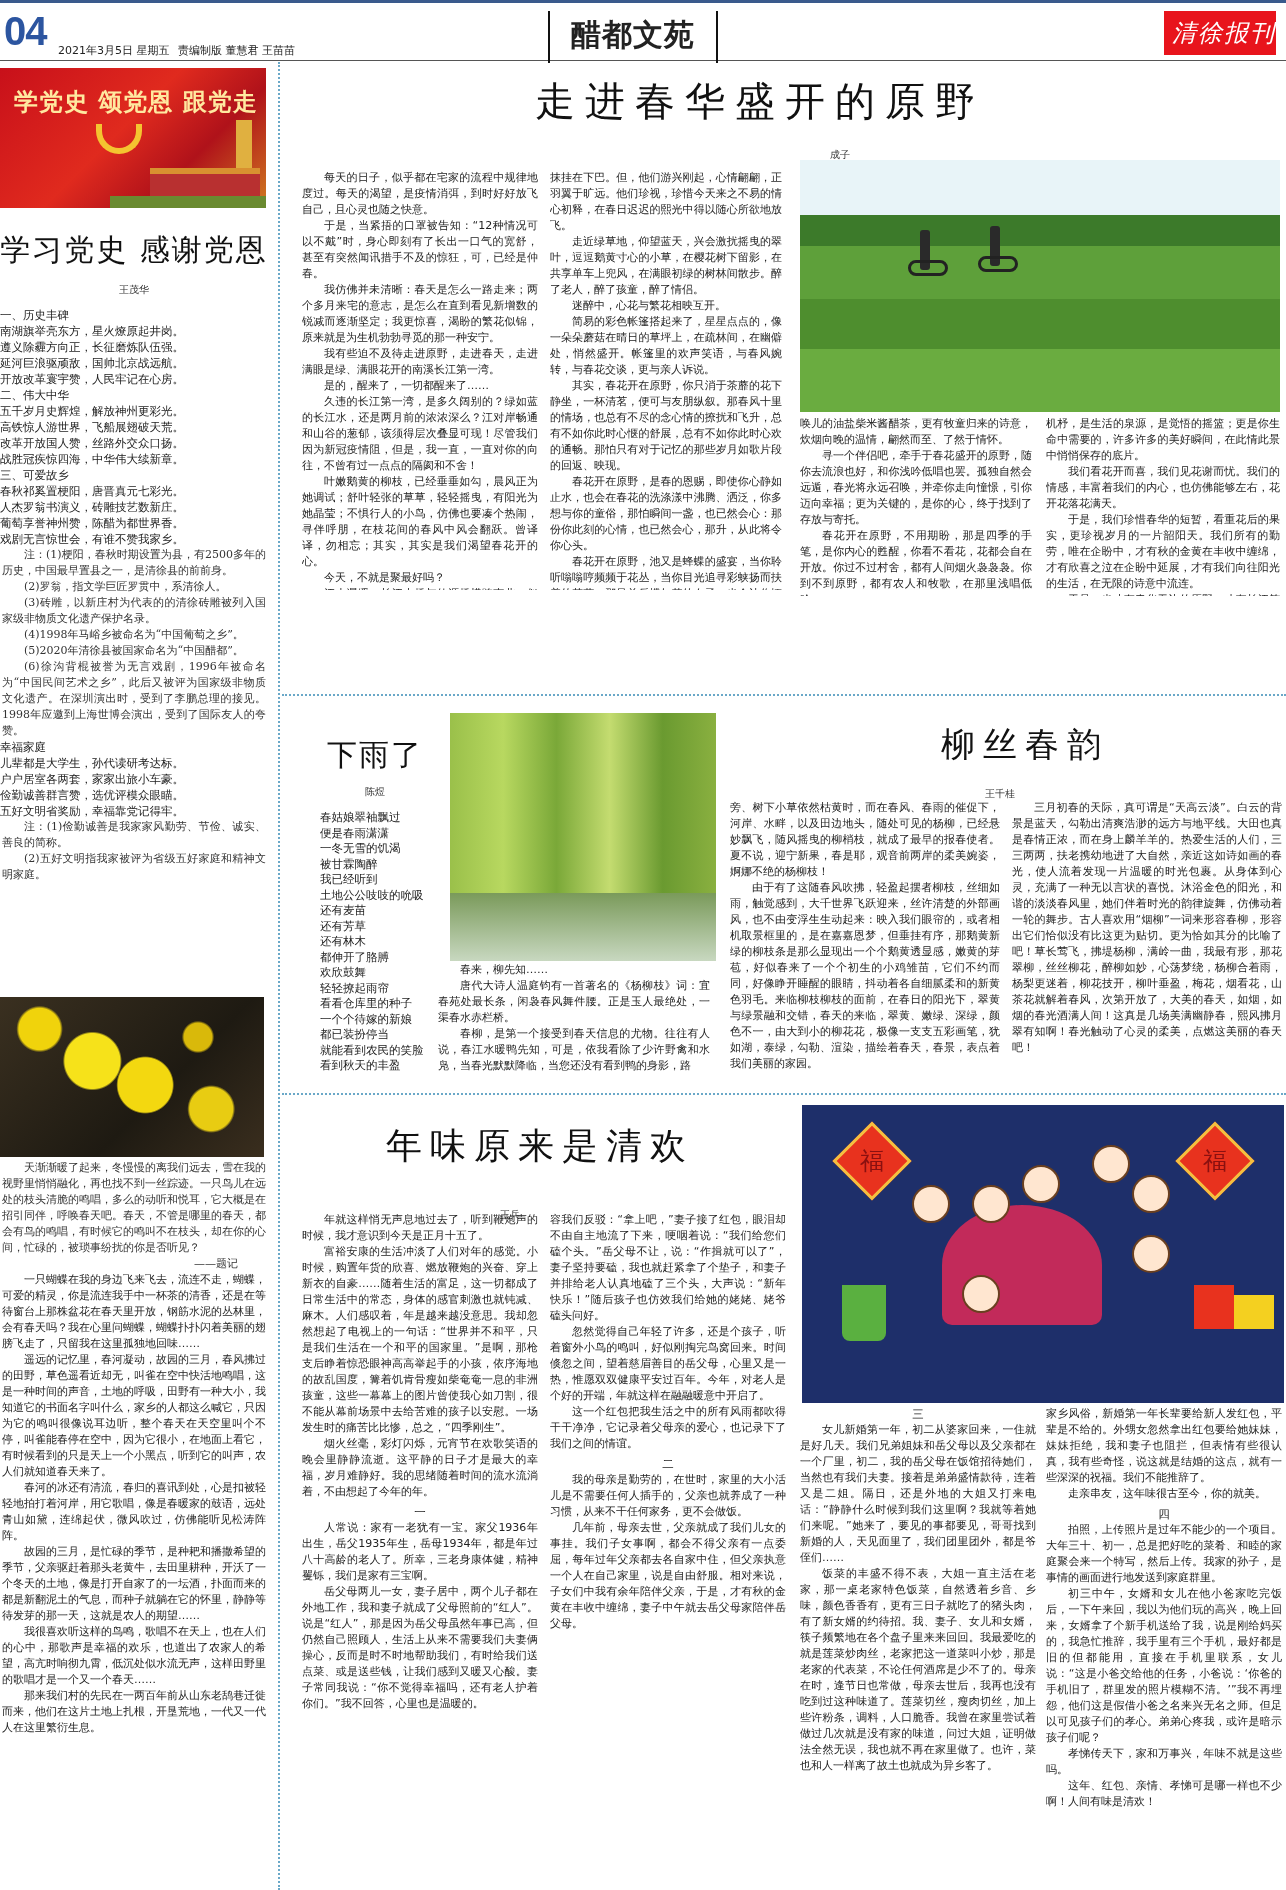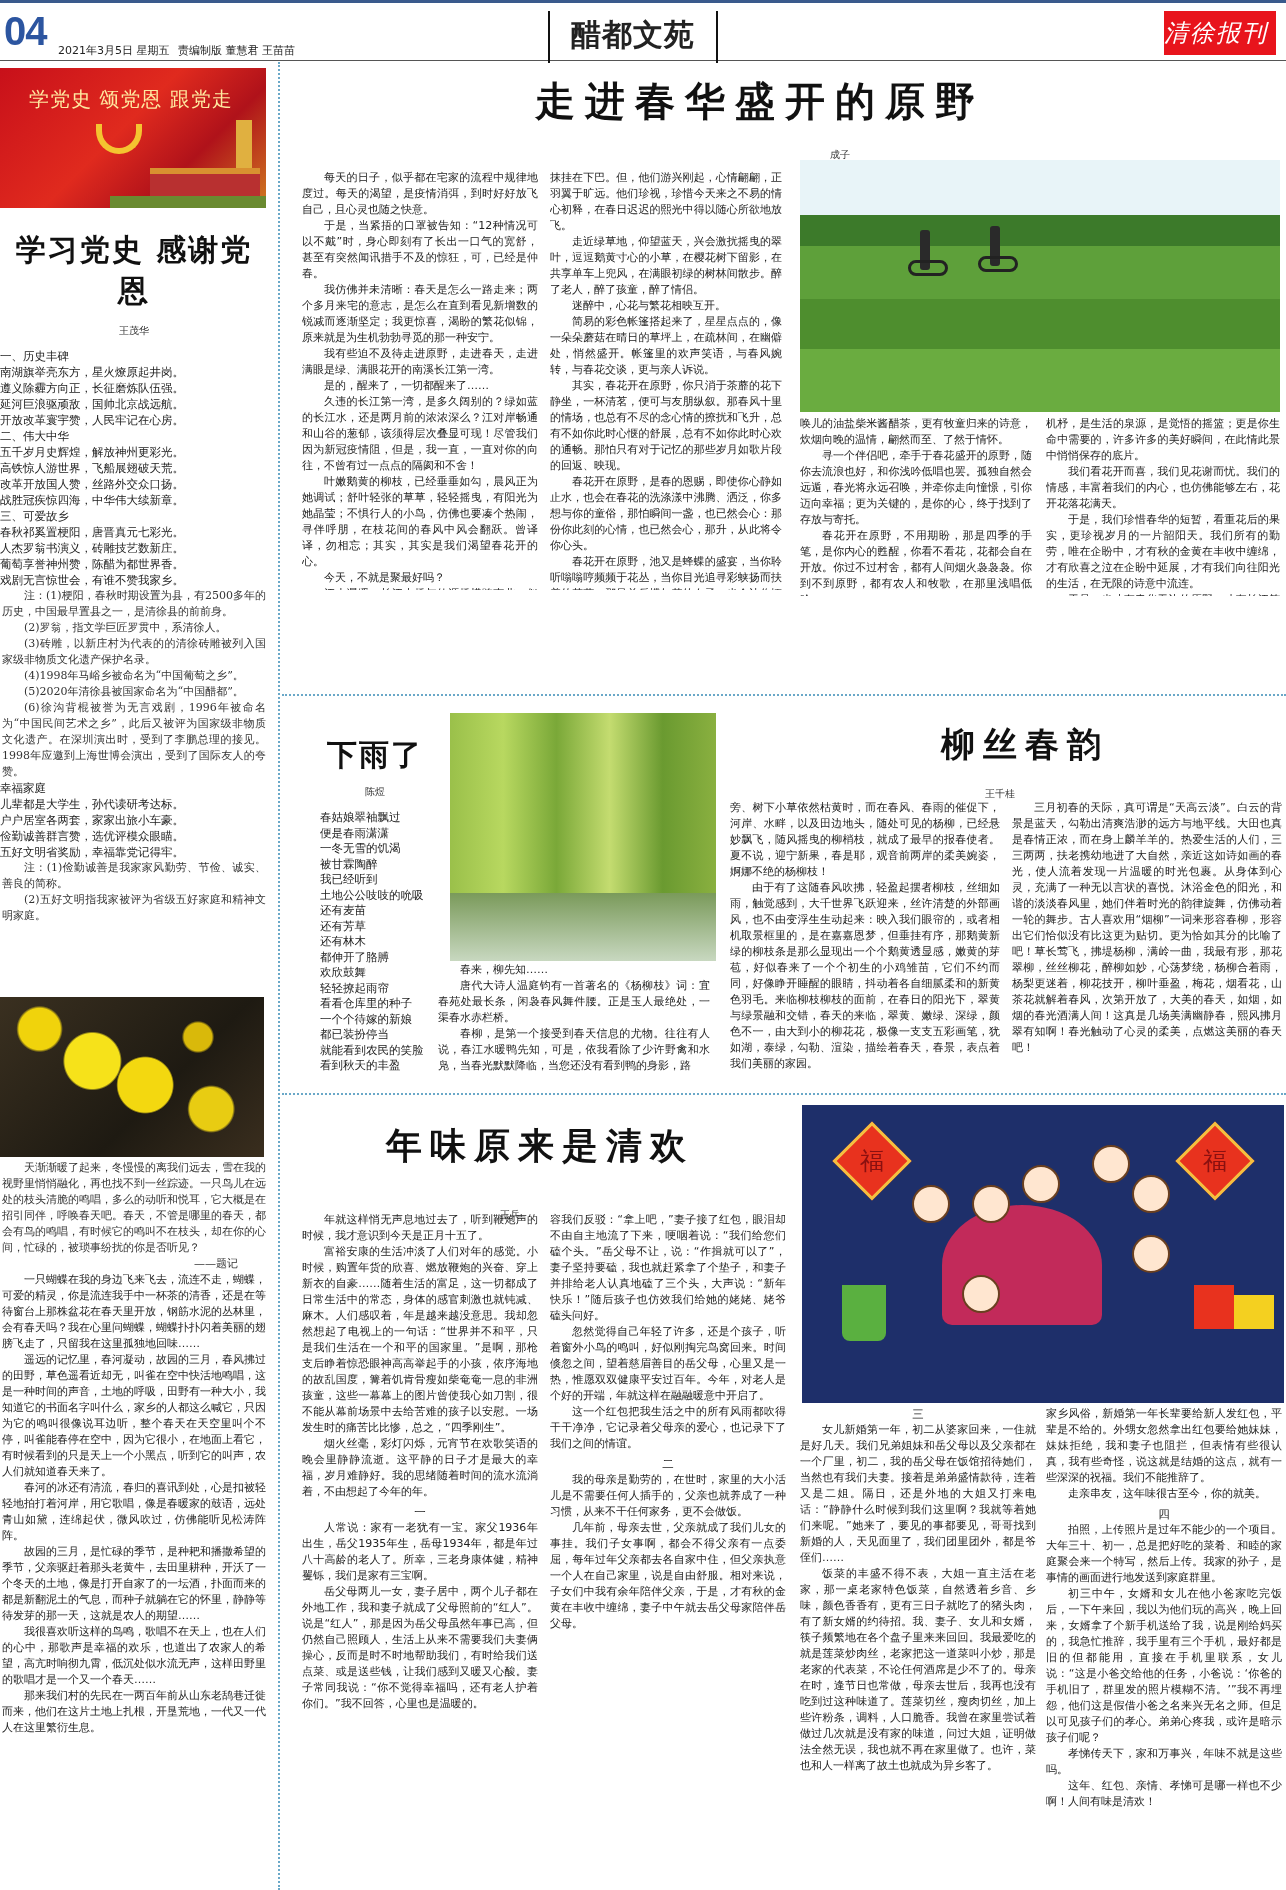--- a/index.html
+++ b/index.html
@@ -4,31 +4,31 @@
 <style>
 *{box-sizing:border-box;margin:0;padding:0}
 body{width:1286px;height:1890px;background:#fff;font-family:"DejaVu Sans",sans-serif;color:#222;position:relative;overflow:hidden}
 .topline{position:absolute;left:0;top:0;width:1286px;height:3px;background:#3a5a8c}
 .header{position:absolute;left:0;top:3px;width:1286px;height:58px;border-bottom:1px solid #555}
 .pgnum{position:absolute;left:4px;top:6px;font-family:"Liberation Sans",sans-serif;font-weight:bold;font-size:40px;color:#2c55a0;letter-spacing:-1px}
 .hdate{position:absolute;left:58px;top:40px;font-size:11px;color:#222}
 .heditor{position:absolute;left:178px;top:40px;font-size:11px;color:#222}
 .sect-wrap{position:absolute;left:548px;top:8px;height:52px;border-left:2px solid #111;border-right:2px solid #111;width:170px;text-align:center}
 .sect{font-size:30px;font-weight:bold;line-height:48px;letter-spacing:1px}
-.logo{position:absolute;right:10px;top:8px;width:112px;height:44px;background:#e8141c;color:#fff;font-family:"DejaVu Serif",serif;font-style:italic;font-size:24px;line-height:44px;text-align:left;letter-spacing:2px}
+.logo{position:absolute;right:10px;top:8px;width:112px;height:44px;background:#e8141c;color:#fff;font-family:"DejaVu Serif",serif;font-style:italic;font-size:24px;line-height:44px;text-align:right;letter-spacing:2px}
 .lcol{position:absolute;left:0;top:62px;width:268px;height:1828px}
 .vdiv{position:absolute;left:278px;top:62px;width:2px;height:1828px;border-left:2px dotted #6aa8c8}
 .hdiv{position:absolute;height:2px;border-top:2px dotted #6aa8c8}
 .banner{position:absolute;left:0;top:6px;width:266px;height:140px;background:linear-gradient(135deg,#c8101a 0%,#e02a1e 45%,#b0121a 70%,#d07a20 100%);overflow:hidden}
-.banner-text{position:absolute;left:29px;top:18px;font-size:20px;font-weight:normal;color:#ffe9a0;letter-spacing:1px;white-space:nowrap}
+.banner-text{position:absolute;left:14px;top:18px;font-size:24px;font-weight:bold;color:#ffe9a0;letter-spacing:1px;white-space:nowrap}
 .banner .hammer{position:absolute;left:96px;top:56px;width:46px;height:30px;border:6px solid #f4c430;border-radius:0 0 40px 40px;border-top:none}
 .banner .gate{position:absolute;left:150px;top:100px;width:110px;height:36px;background:#b83030;border-top:6px solid #d89030}
 .banner .grass{position:absolute;left:110px;top:128px;width:156px;height:14px;background:#6a8a30}
 .banner .pillar{position:absolute;left:236px;top:52px;width:16px;height:70px;background:#e0b040}
-.title-cal{font-family:"DejaVu Serif",serif;font-weight:bold;color:#111;text-align:center;letter-spacing:6px}
+.title-cal{font-family:"DejaVu Serif",serif;font-weight:normal;color:#111;text-align:center;letter-spacing:6px}
 .byline{font-size:10px;text-align:center;color:#333;font-family:"DejaVu Serif",serif}
 .poem{font-size:11.5px;line-height:16px;color:#222}
 .note{font-family:"DejaVu Serif",serif;font-size:11px;line-height:16px;text-align:justify;color:#333;padding:0 2px}
 .note p{text-indent:2em}
 .body{font-size:11px;line-height:16px;text-align:justify;color:#222}
 .body p{text-indent:2em}
 .col{position:absolute;overflow:hidden}
 .photo{position:absolute;overflow:hidden}
 .flowers{background:radial-gradient(circle at 35% 40%,#f6e21a 0 14%,transparent 15%),radial-gradient(circle at 55% 55%,#f3d810 0 16%,transparent 17%),radial-gradient(circle at 15% 20%,#f0d30c 0 8%,transparent 9%),radial-gradient(circle at 80% 70%,#e8cc12 0 9%,transparent 10%),radial-gradient(circle at 75% 25%,#d9b90a 0 6%,transparent 7%),linear-gradient(135deg,#3a3020,#1e1a12 60%,#3a2e1e)}
 .field{background:linear-gradient(180deg,#e8f4f8 0 22%,#3c7a2a 22% 34%,#5ea03a 34% 55%,#4e8e2e 55% 75%,#6aac40 75%)}

